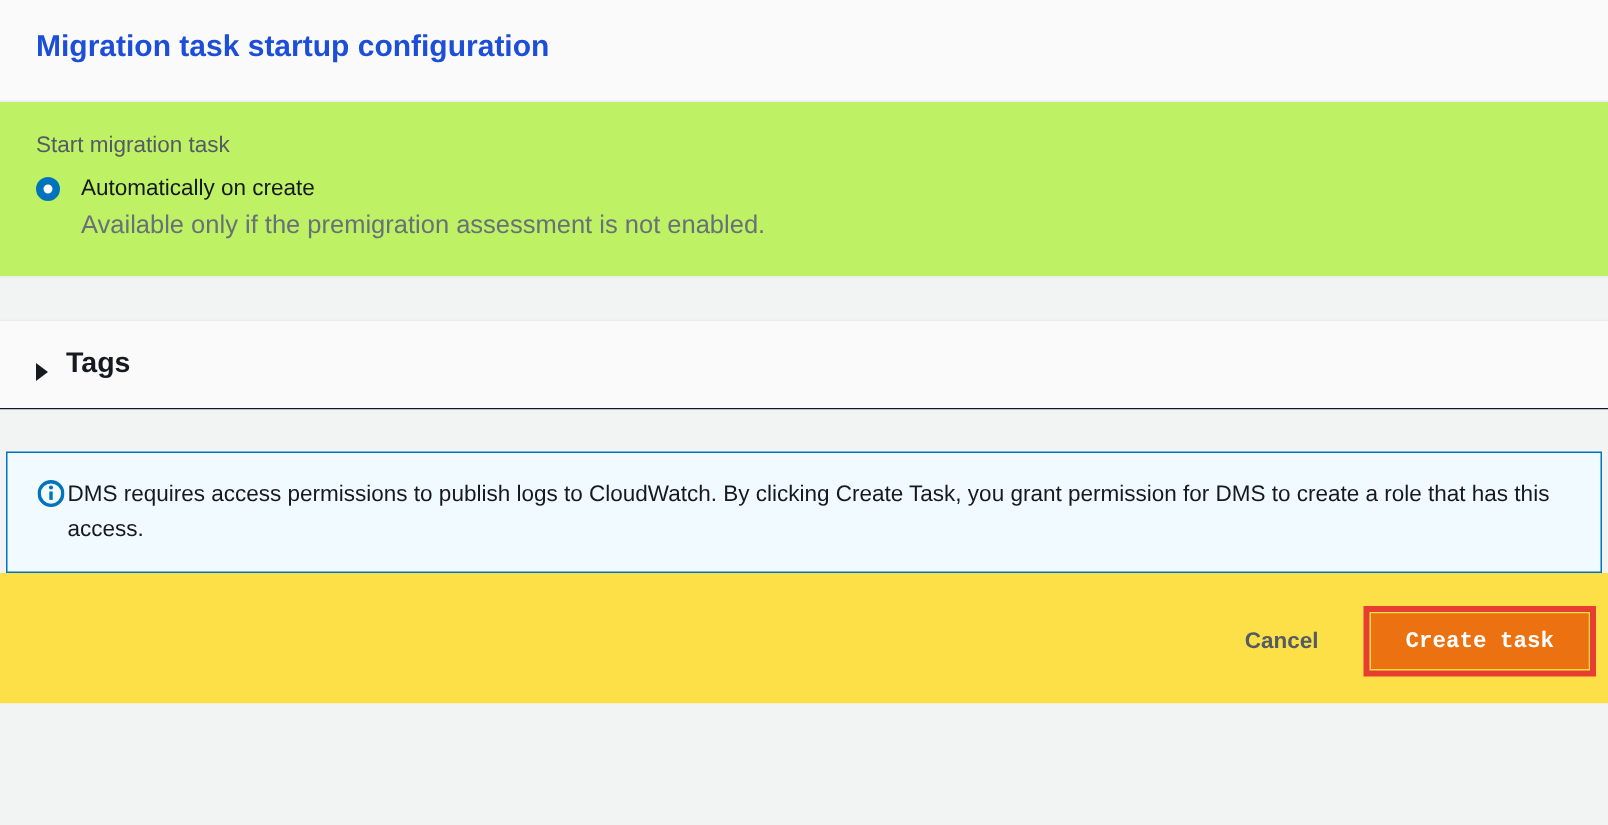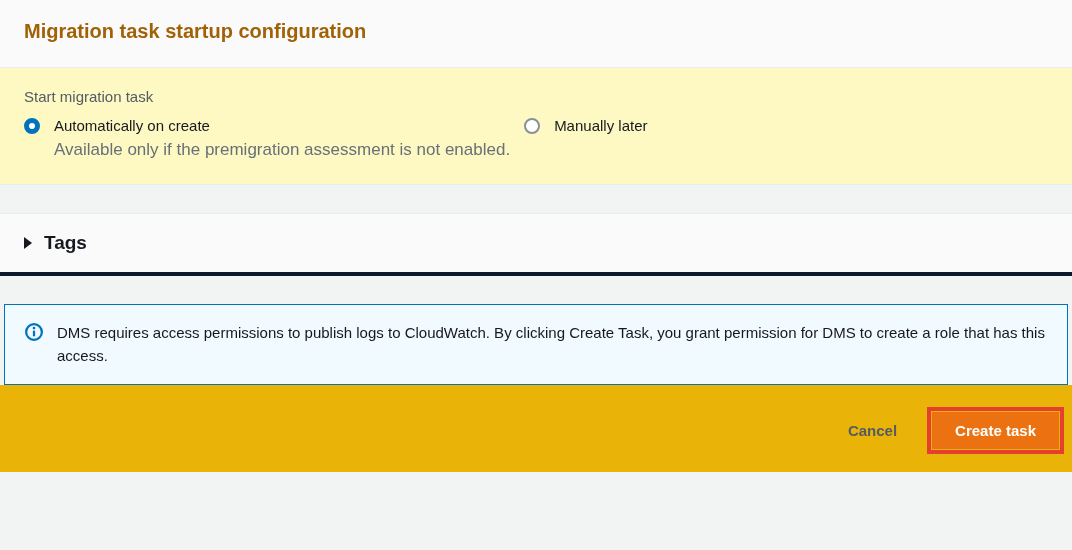--- a/index.html
+++ b/index.html
@@ -11,24 +11,24 @@
       width: 1072px;
     }
     .panel-header {
       background: #fafafa;
       padding: 20px 24px 24px;
       border-bottom: 1px solid #eaeded;
     }
     .panel-header h2 {
       font-size: 20px;
       font-weight: 700;
-      color: #a16207;
+      color: #1d4ed8;
     }
     .panel-body {
-      background: #fef9c3;
+      background: #bef264;
       padding: 20px 24px 24px;
       border-bottom: 1px solid #eaeded;
     }
     .form-label {
       color: #545b64;
       font-size: 15px;
       margin-bottom: 10px;
     }
     .radio-group { display: flex; flex-direction: row; gap: 14px; }
     .radio-item { display: flex; align-items: flex-start; gap: 14px; cursor: pointer; }
@@ -40,82 +40,76 @@
     .radio-item.selected .radio-circle {
       border-color: #0073bb; border-width: 5px;
     }
     .radio-label { font-size: 15px; color: #16191f; line-height: 1.4; }
     .radio-desc { font-size: 17px; color: #687078; margin-top: 4px; }
     .gap { height: 28px; background: #f2f3f3; }
     .tags-panel {
       background: #fafafa;
       padding: 18px 24px;
       border-top: 1px solid #eaeded;
-      border-bottom: 4px solid #0f172a;
-      display: flex; align-items: center; gap: 12px;
+      border-bottom: 1px solid #0f172a;
+      display: flex; align-items: flex-end; gap: 12px;
       cursor: pointer;
     }
     .tags-panel .caret {
       width: 0; height: 0;
       border-top: 6px solid transparent;
       border-bottom: 6px solid transparent;
       border-left: 8px solid #16191f;
     }
     .tags-panel h3 { font-size: 19px; font-weight: 700; }
     .alert-gap { height: 28px; background: #f2f3f3; }
     .alert {
       margin: 0 4px;
       background: #f1faff;
       border: 1px solid #0073bb;
       padding: 16px 20px;
-      display: flex; align-items: flex-start; gap: 14px;
+      display: flex; align-items: flex-start; gap: 2px;
     }
     .alert-icon {
       width: 18px; height: 18px; flex-shrink: 0; margin-top: 2px;
     }
     .alert-icon svg { display: block; }
     .alert-text { font-size: 15px; line-height: 1.55; color: #16191f; }
     .actions {
-      background: #eab308;
+      background: #fde047;
       padding: 22px 8px 18px;
       display: flex; justify-content: flex-end; align-items: center; gap: 18px;
     }
     .btn-cancel {
       background: transparent; border: none; font-size: 15px; font-weight: 700;
       color: #545b64; cursor: pointer; padding: 10px 12px;
     }
     .btn-primary-wrap {
       border: 4px solid #e63e31; padding: 1px;
     }
     .btn-primary {
       background: #ec7211; border: 1px solid #ec7211; color: #fff;
-      font-size: 15px; font-weight: 700; padding: 9px 22px; cursor: pointer;
+      font-size: 15px; font-weight: 700; padding: 9px 22px; cursor: pointer; font-family: Liberation Mono, monospace;
     }
   </style>
 </head>
 <body>
 
 <div class="panel-header">
   <h2>Migration task startup configuration</h2>
 </div>
 
 <div class="panel-body">
   <div class="form-label">Start migration task</div>
   <div class="radio-group">
     <label class="radio-item selected">
       <span class="radio-circle"></span>
       <span>
         <div class="radio-label">Automatically on create</div>
         <div class="radio-desc">Available only if the premigration assessment is not enabled.</div>
-      </span>
-    </label>
-    <label class="radio-item">
-      <span class="radio-circle"></span>
-      <span>
-        <div class="radio-label">Manually later</div>
       </span>
     </label>
   </div>
 </div>
 
 <div class="gap"></div>
 
 <div class="tags-panel">
   <span class="caret"></span>
   <h3>Tags</h3>

